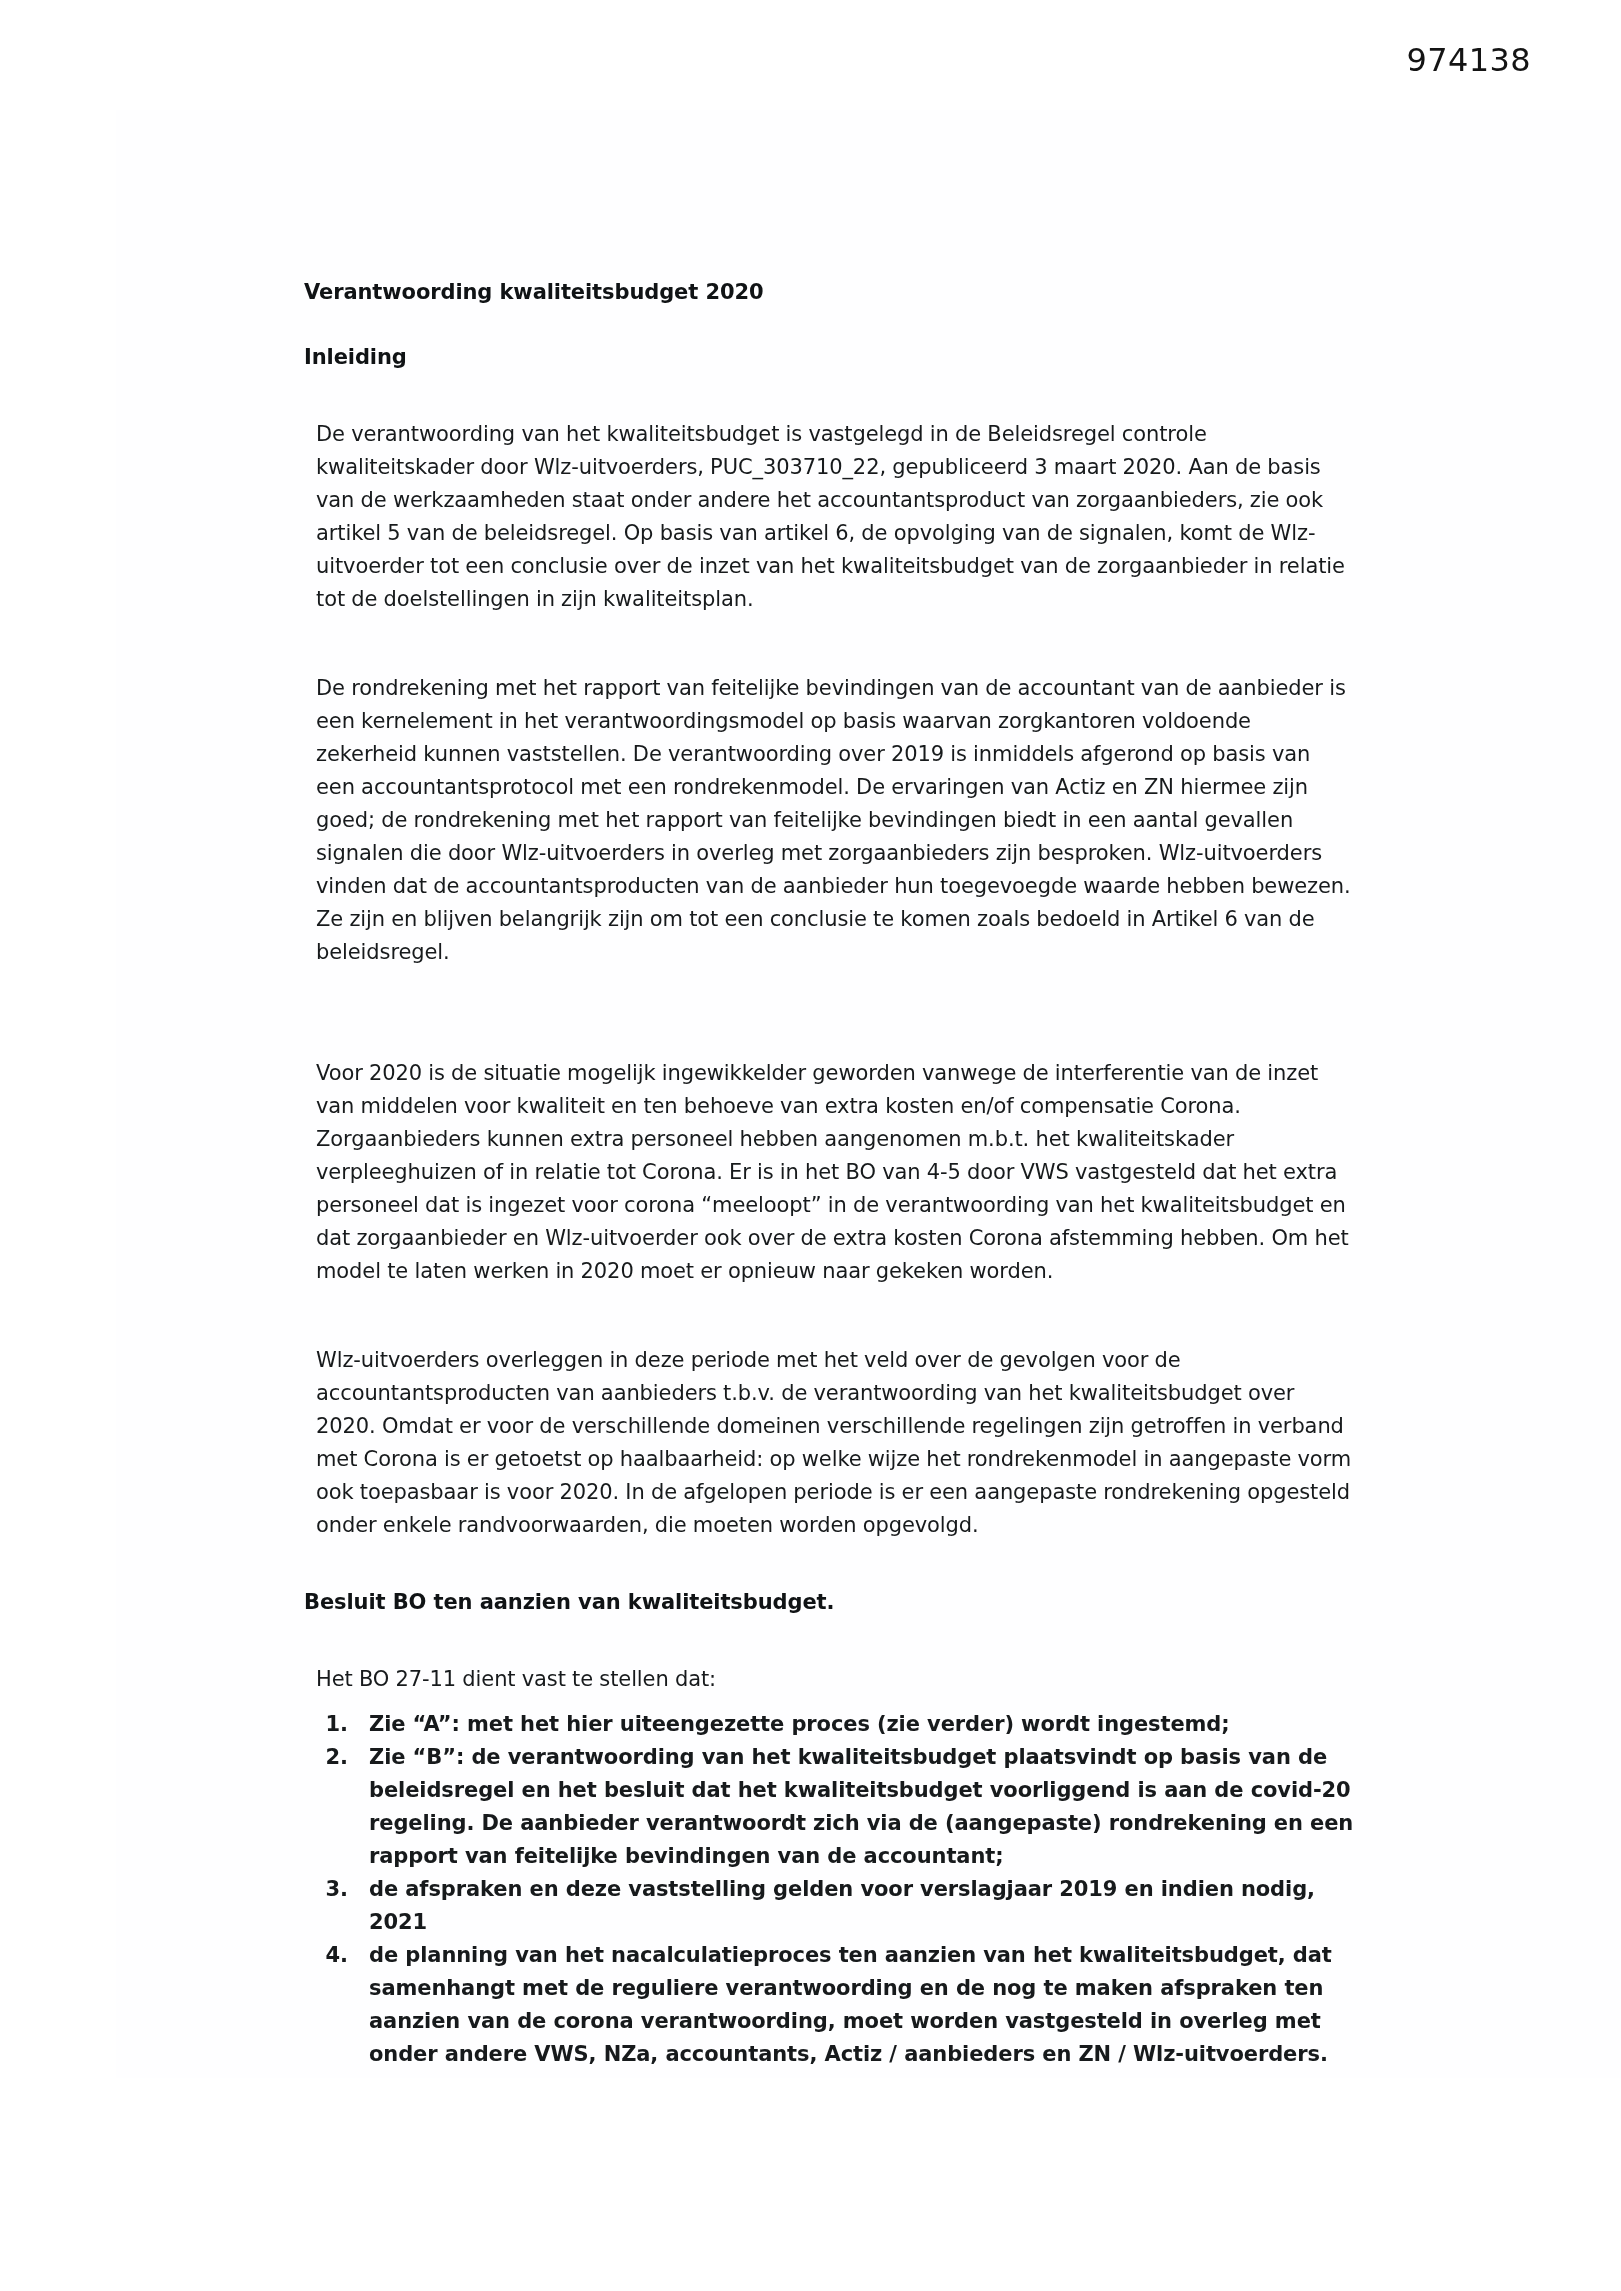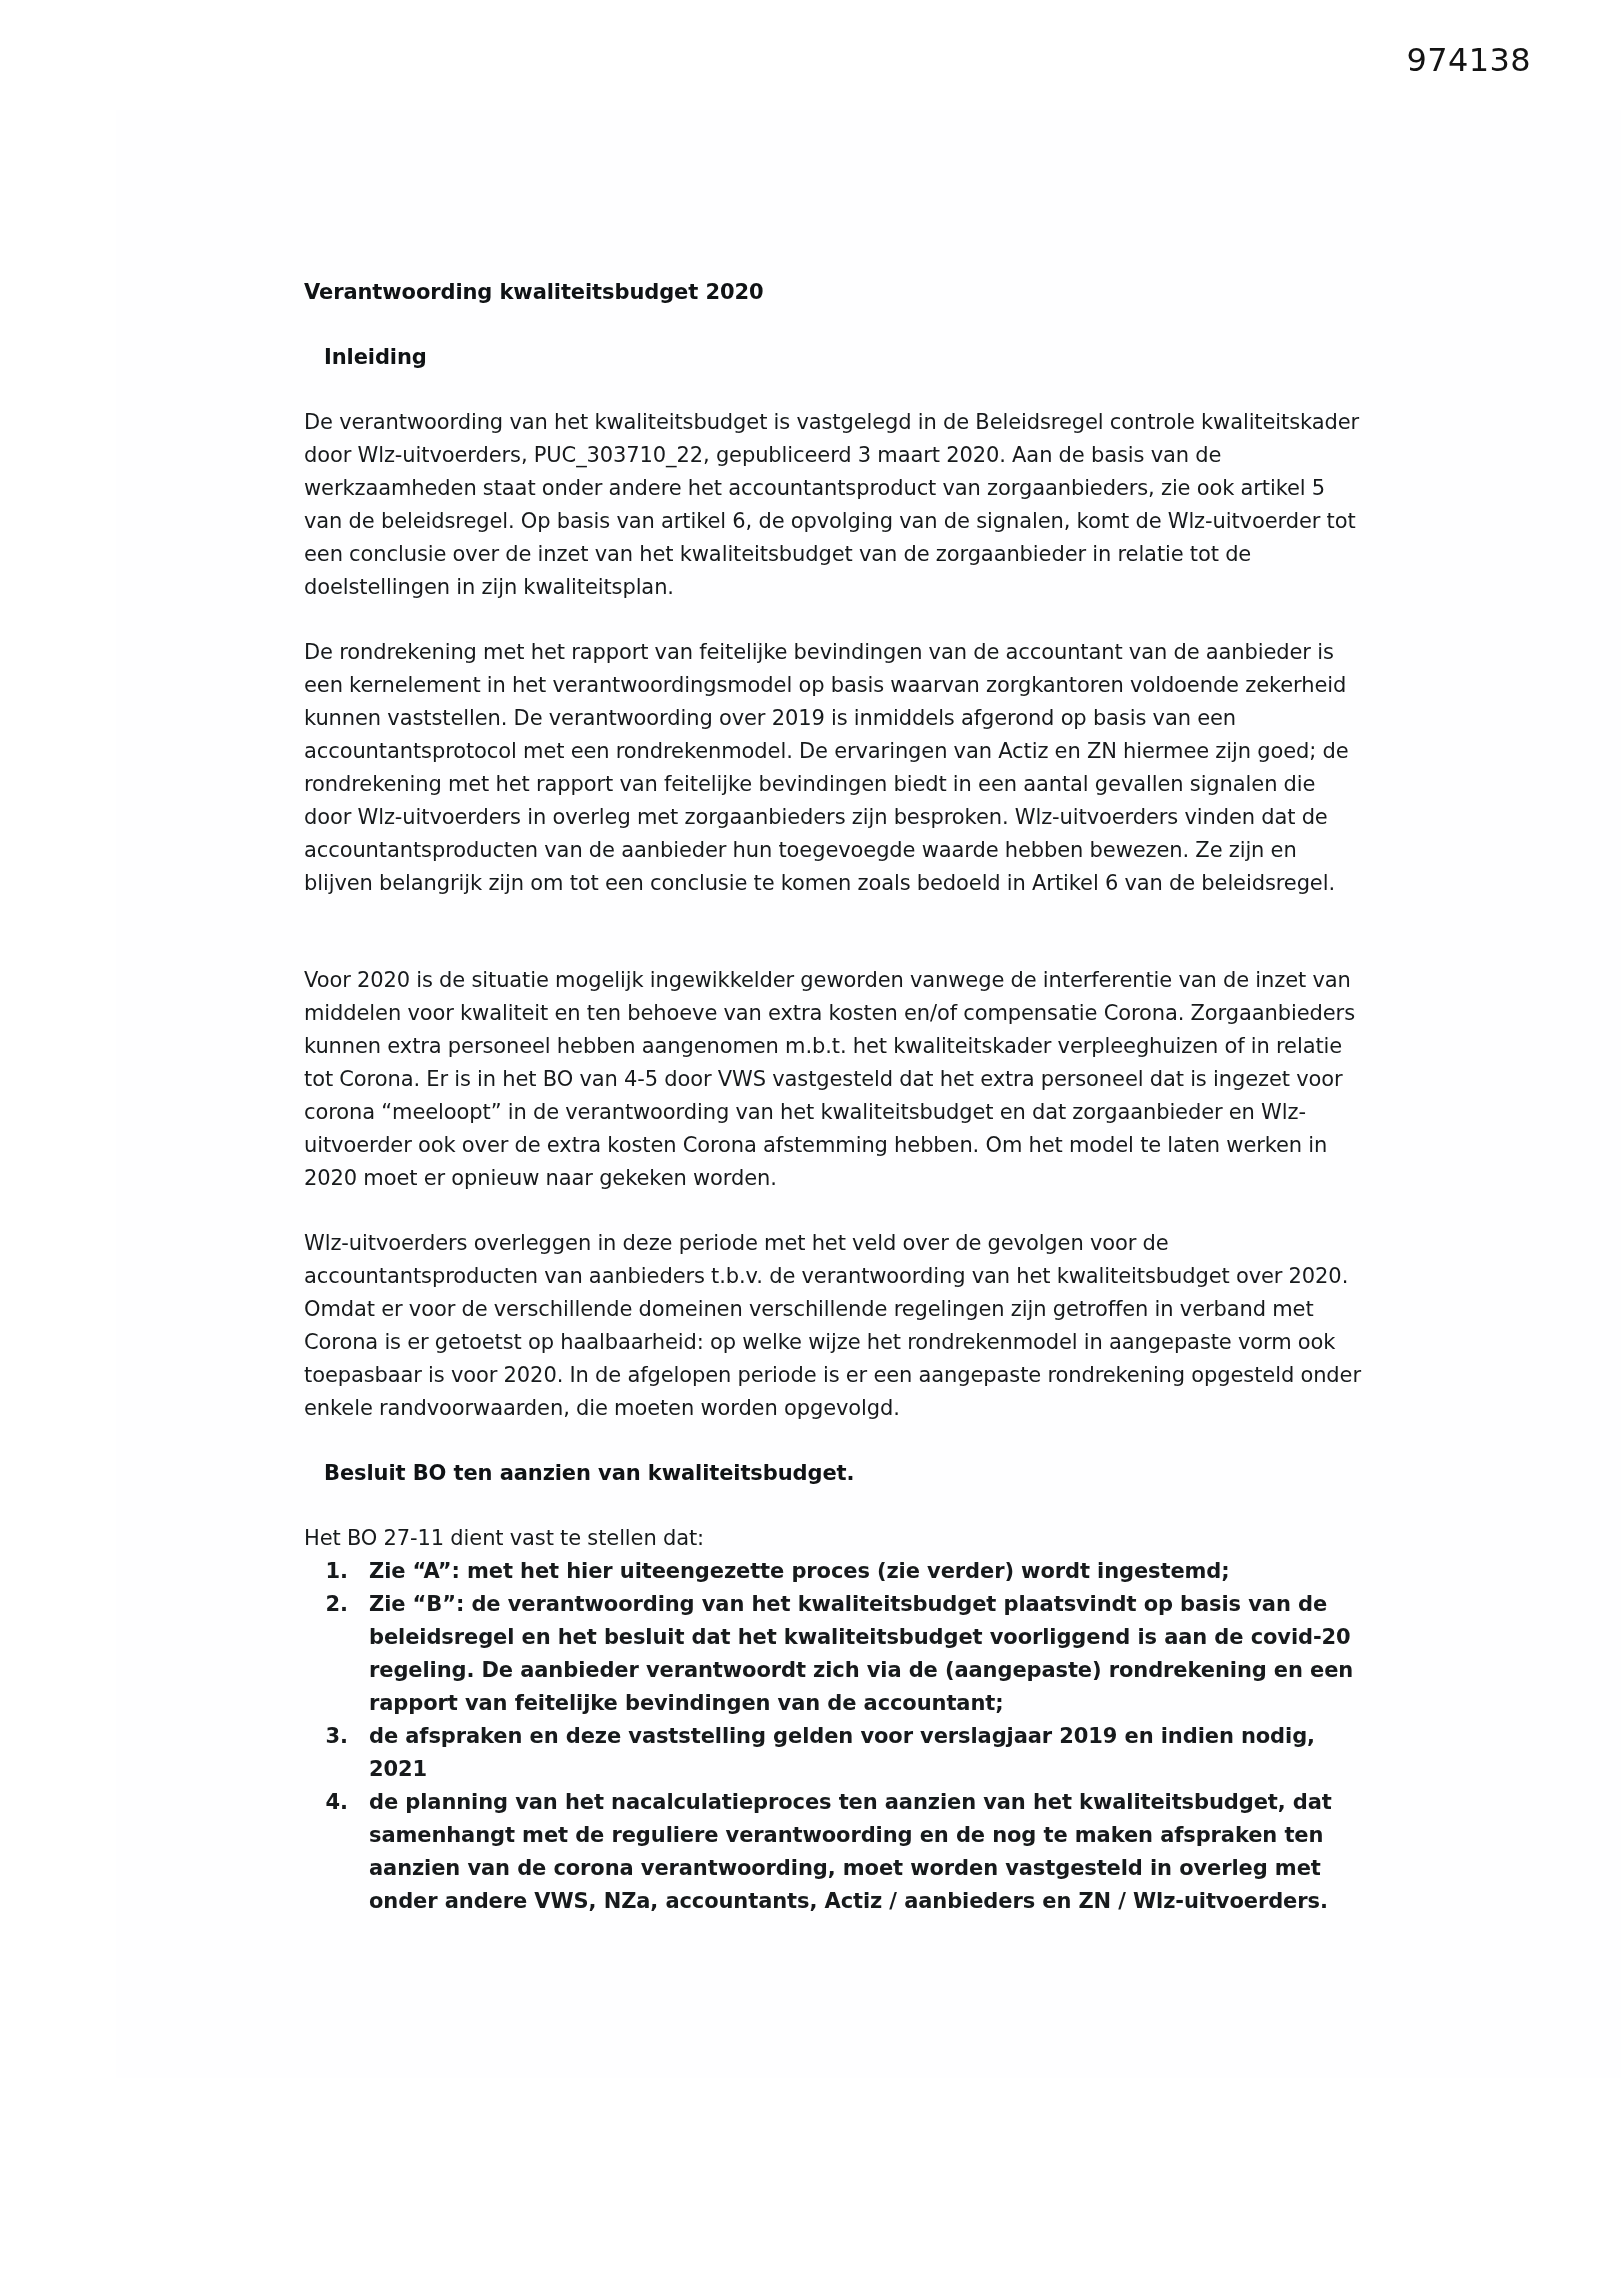--- a/index.html
+++ b/index.html
@@ -61,24 +61,24 @@
   h2.section {
     font-size: 21px;
     line-height: 33px;
     font-weight: bold;
     margin: 0;
     letter-spacing: -0.1px;
     color: #101315;
   }
 
   h1.title { margin-bottom: 32px; }
-  h2.section { margin-bottom: 0; margin-left: 20px; }
+  h2.section { margin-bottom: 0; }
 
   p.para {
-    margin: 0;
+    margin: 12px;
     letter-spacing: -0.1px;
     word-spacing: -0.3px;
   }
 
   
   .gap-1 { height: 32px; }
 
   
   ol.decision-list {
     margin: 0;

